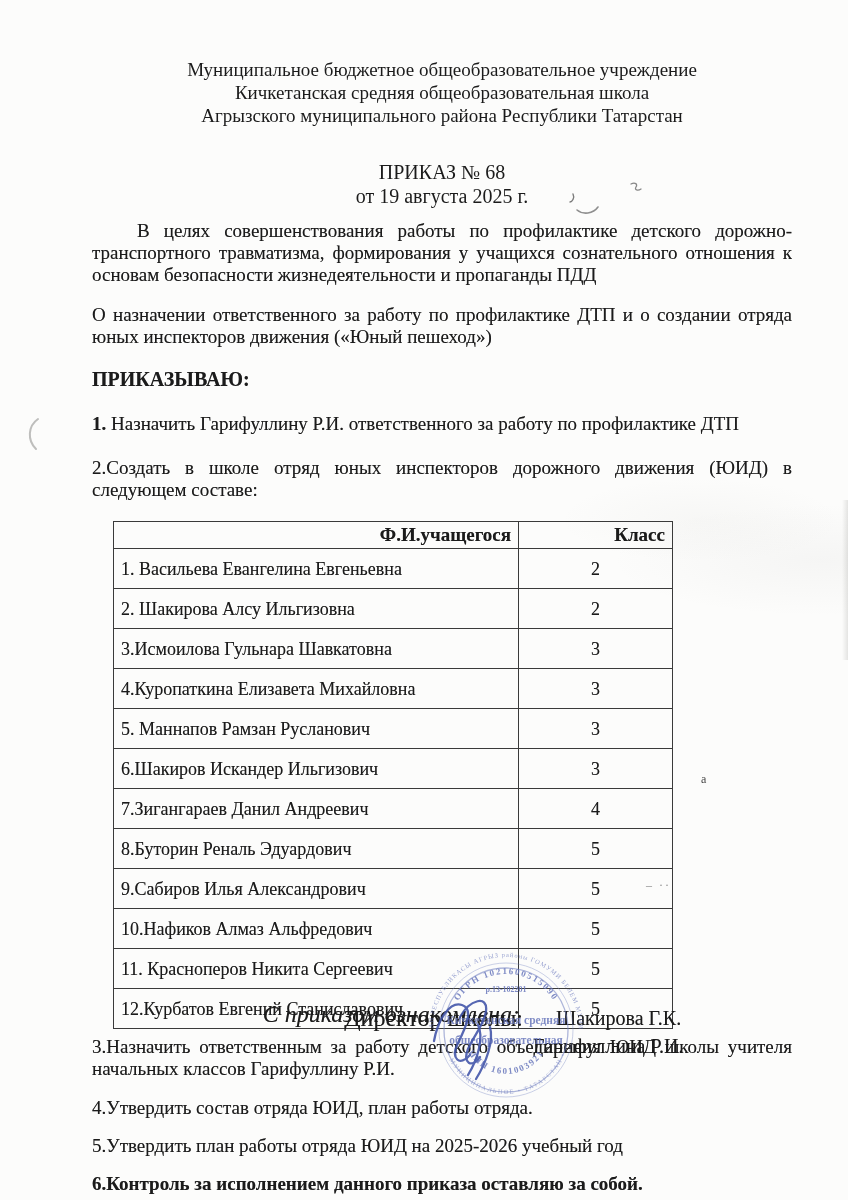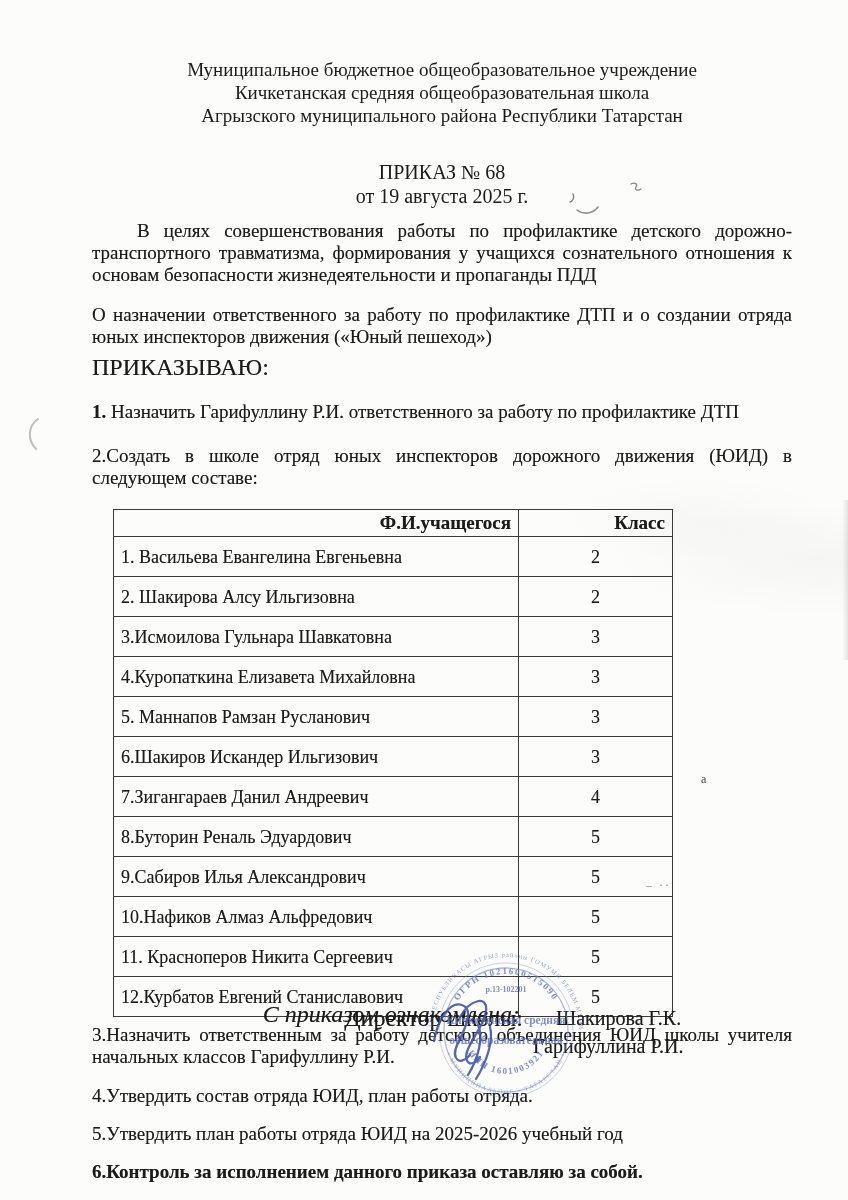--- a/index.html
+++ b/index.html
@@ -18,21 +18,21 @@
     padding:58px 56px 0 92px;
   }
   .page *{box-sizing:border-box;}
   .txt{font-size:19px;line-height:22px;text-shadow:0 0 0.5px rgba(20,20,20,0.45);}
   .center{text-align:center;}
   .just{text-align:justify;}
   .header-block{line-height:23px;font-size:19px;}
   .order-title{margin-top:33px;font-size:20px;line-height:24px;}
   .subject{margin-top:18px;}
   .preamble{margin-top:12px;text-indent:45px;}
-  .resolve{margin-top:8px;font-weight:normal;font-size:24px;}
+  .resolve{margin-top:20px;font-weight:bold;font-size:20px;}
   .item{margin-top:22px;}
   .item-first{margin-top:23px;}
   b.num{font-weight:bold;}
   table.squad{
     border-collapse:collapse;
     margin-top:20px;
     margin-left:21px;
     width:559px;
     table-layout:fixed;
   }

